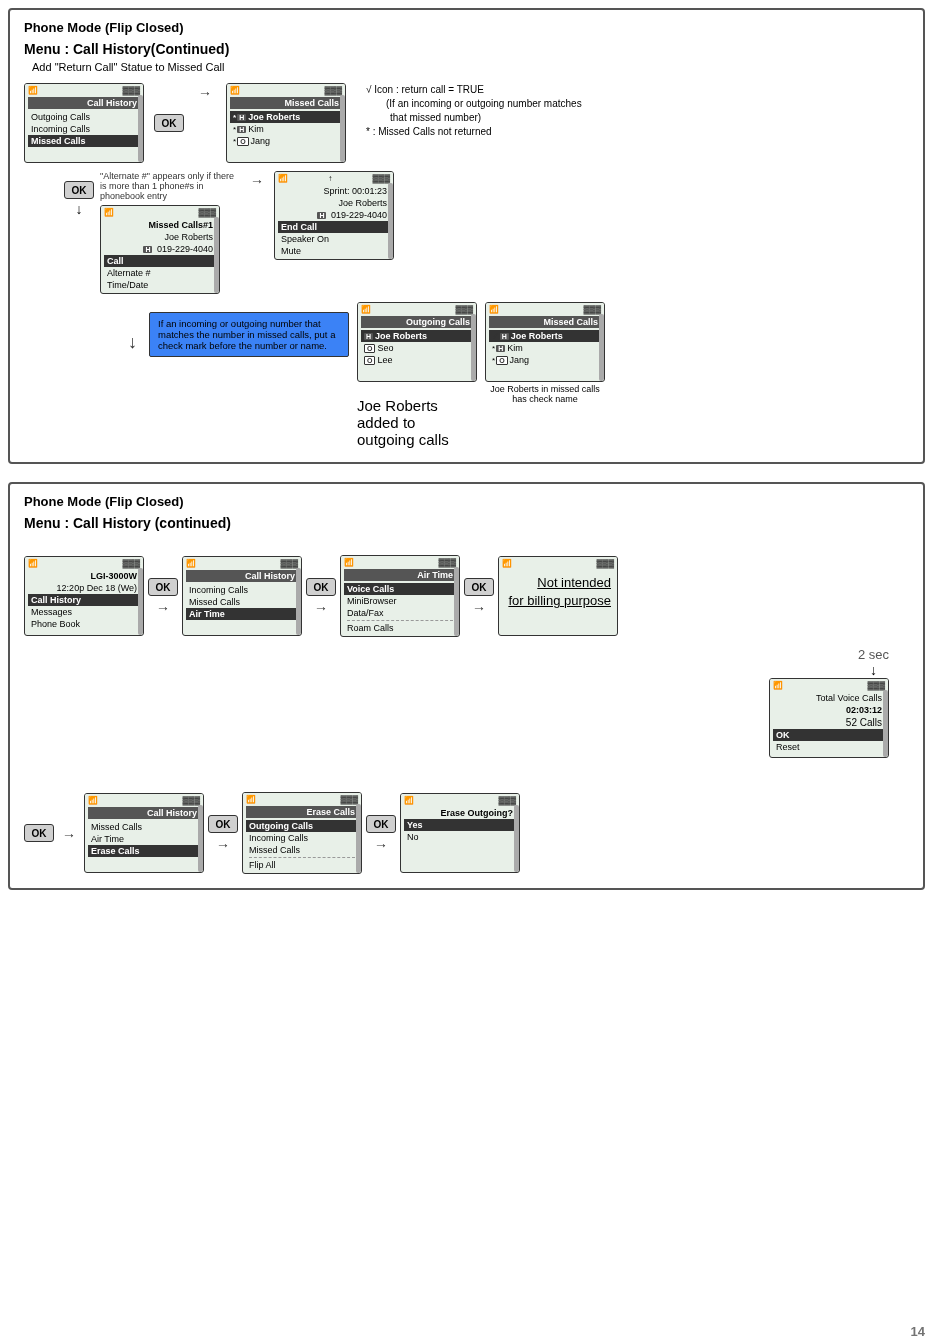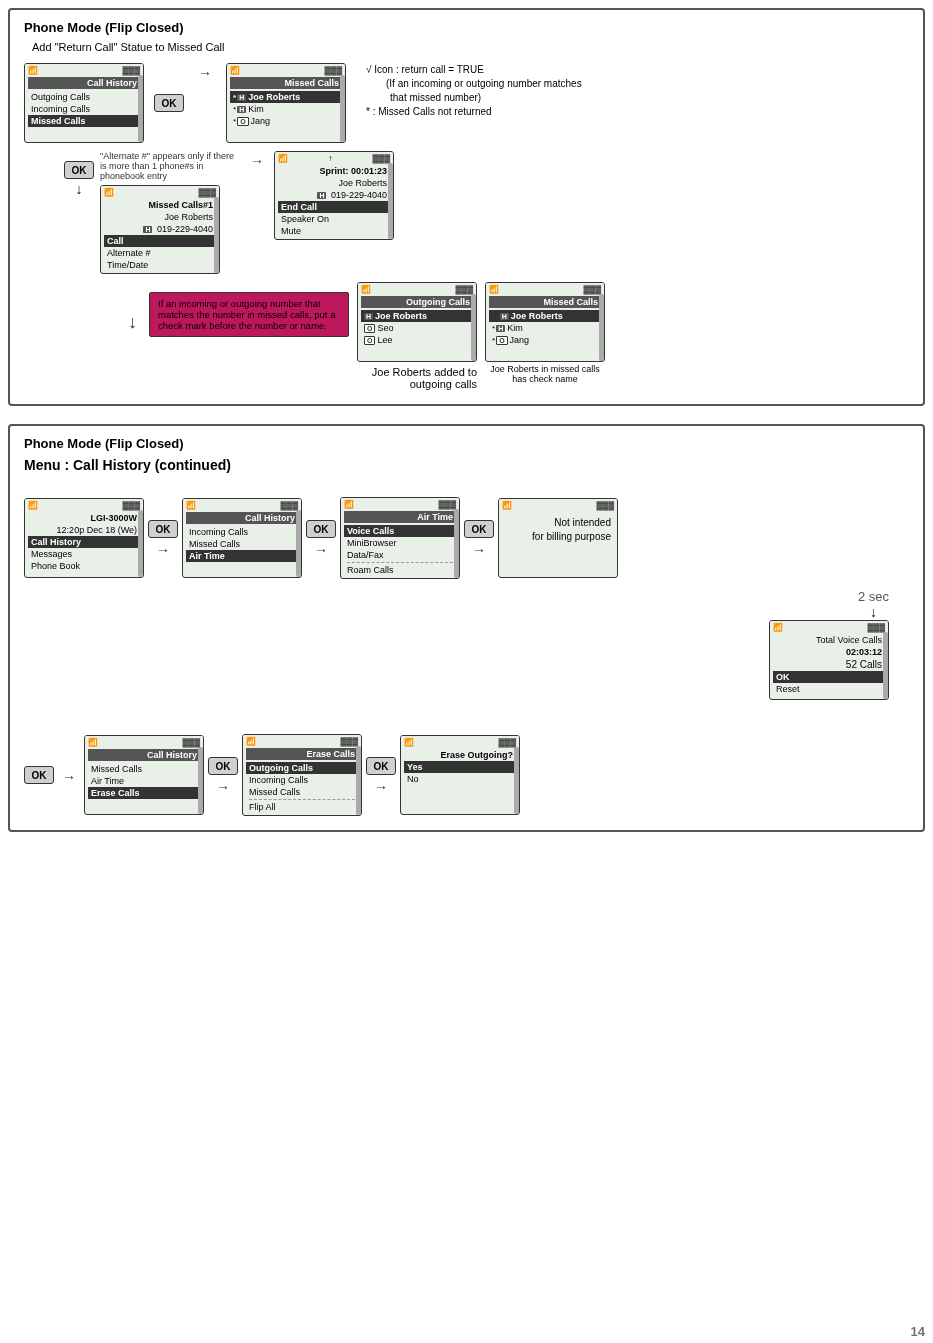--- a/index.html
+++ b/index.html
@@ -135,21 +135,21 @@
       vertical-align: middle;
       margin: 0 4px;
     }
 
     .info-box-outline {
       border: 1px solid #333;
       padding: 5px 8px;
       font-size: 9.5px;
       max-width: 200px;
       border-radius: 2px;
-      background: #be185d;
+      background: #3b82f6;
     }
 
     
     .icon-h {
       display: inline-block;
       background: #555;
       color: #fff;
       font-size: 7px;
       font-weight: bold;
       padding: 0 2px;
@@ -191,20 +191,21 @@
       margin: 1px 3px;
     }
   </style>
 </head>
 <body>
 
 <div class="page-container">
 
   <div class="section-box">
     <div class="section-title">Phone Mode (Flip Closed)</div>
+    <div class="menu-title">Menu : Call History(Continued)</div>
     <div class="sub-title">Add "Return Call" Statue to Missed Call</div>
 
     <div style="display:flex; gap:10px; align-items:flex-start; margin-bottom:8px;">
 
       <div class="phone-wrapper">
         <div class="phone-screen">
           <div class="screen-header">
             <span class="signal-bars">📶</span>
             <span class="battery-icon">▓▓▓</span>
           </div>
@@ -291,21 +292,21 @@
       <div class="arrow">→</div>
 
       <div class="phone-wrapper">
         <div class="phone-screen">
           <div class="screen-header">
             <span class="signal-bars">📶</span>
             <span style="font-size:8px;">↑</span>
             <span class="battery-icon">▓▓▓</span>
           </div>
           <div class="screen-body" style="position:relative;">
-            <div style="font-size:9px;font-weight:bold;padding:1px 3px;">Sprint: 00:01:23</div>
+            <div style="font-size:9px;font-weight:normal;padding:1px 3px;">Sprint: 00:01:23</div>
             <div style="font-size:9px;padding:1px 3px;">Joe Roberts</div>
             <div style="font-size:9px;padding:1px 3px;"><span class="icon-h">H</span> 019-229-4040</div>
             <div class="screen-item selected">End Call</div>
             <div class="screen-item">Speaker On</div>
             <div class="screen-item">Mute</div>
             <div style="position:absolute;right:0;top:0;bottom:0;width:5px;background:#aaa;border-radius:2px;"></div>
           </div>
         </div>
       </div>
     </div>
@@ -324,21 +325,21 @@
             <span class="battery-icon">▓▓▓</span>
           </div>
           <div class="screen-body" style="position:relative;">
             <div class="screen-title-bar">Outgoing Calls</div>
             <div class="screen-item selected"><span class="icon-h">H</span> Joe Roberts</div>
             <div class="screen-item"><span class="icon-o">O</span> Seo</div>
             <div class="screen-item"><span class="icon-o">O</span> Lee</div>
             <div style="position:absolute;right:0;top:0;bottom:0;width:5px;background:#aaa;border-radius:2px;"></div>
           </div>
         </div>
-        <div style="font-size:11px;margin-top:4px;text-align:right;max-width:120px;">Joe Roberts added to outgoing calls</div>
+        <div style="font-size:15px;margin-top:15px;text-align:left;max-width:120px;">Joe Roberts added to outgoing calls</div>
       </div>
 
       <div class="phone-wrapper">
         <div class="phone-screen">
           <div class="screen-header">
             <span class="signal-bars">📶</span>
             <span class="battery-icon">▓▓▓</span>
           </div>
           <div class="screen-body" style="position:relative;">
             <div class="screen-title-bar">Missed Calls</div>
@@ -436,21 +437,21 @@
         <div class="arrow">→</div>
       </div>
 
       <div class="phone-wrapper">
         <div class="phone-screen">
           <div class="screen-header">
             <span class="signal-bars">📶</span>
             <span class="battery-icon">▓▓▓</span>
           </div>
           <div class="screen-body">
-            <div style="font-size:10px;padding:4px 3px;line-height:1.4;">
+            <div style="font-size:13px;padding:4px 3px;line-height:1.4;text-decoration:underline;">
               Not intended<br>for billing purpose
             </div>
           </div>
         </div>
       </div>
     </div>
 
     <div style="display:flex; justify-content:flex-end; margin-right:20px; margin-bottom:4px; flex-direction:column; align-items:flex-end;">
       <div style="display:flex;flex-direction:column;align-items:center;gap:0;">
         <div style="font-size:13px;color:#555;text-align:right;">2 sec</div>

